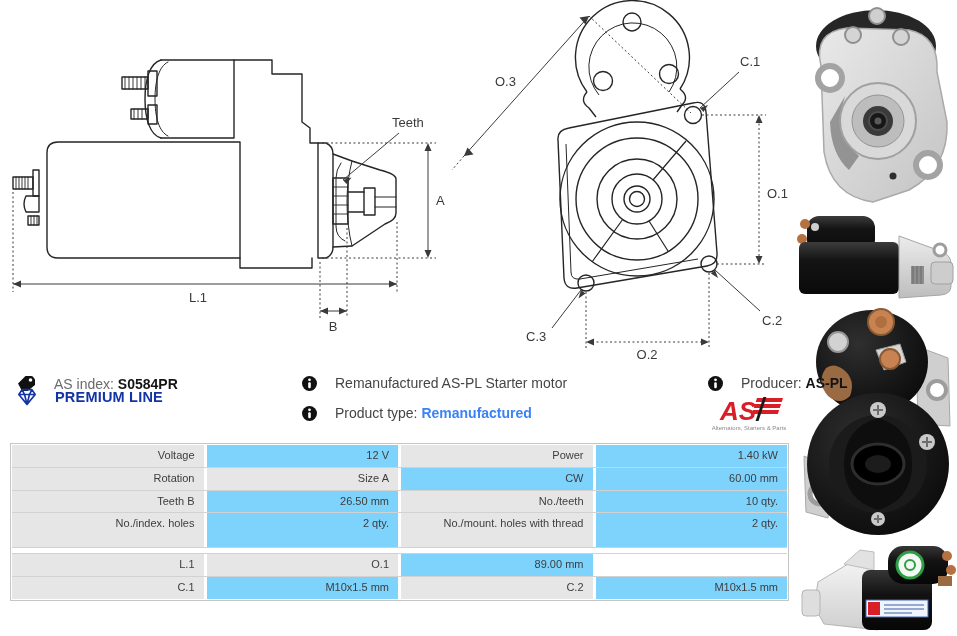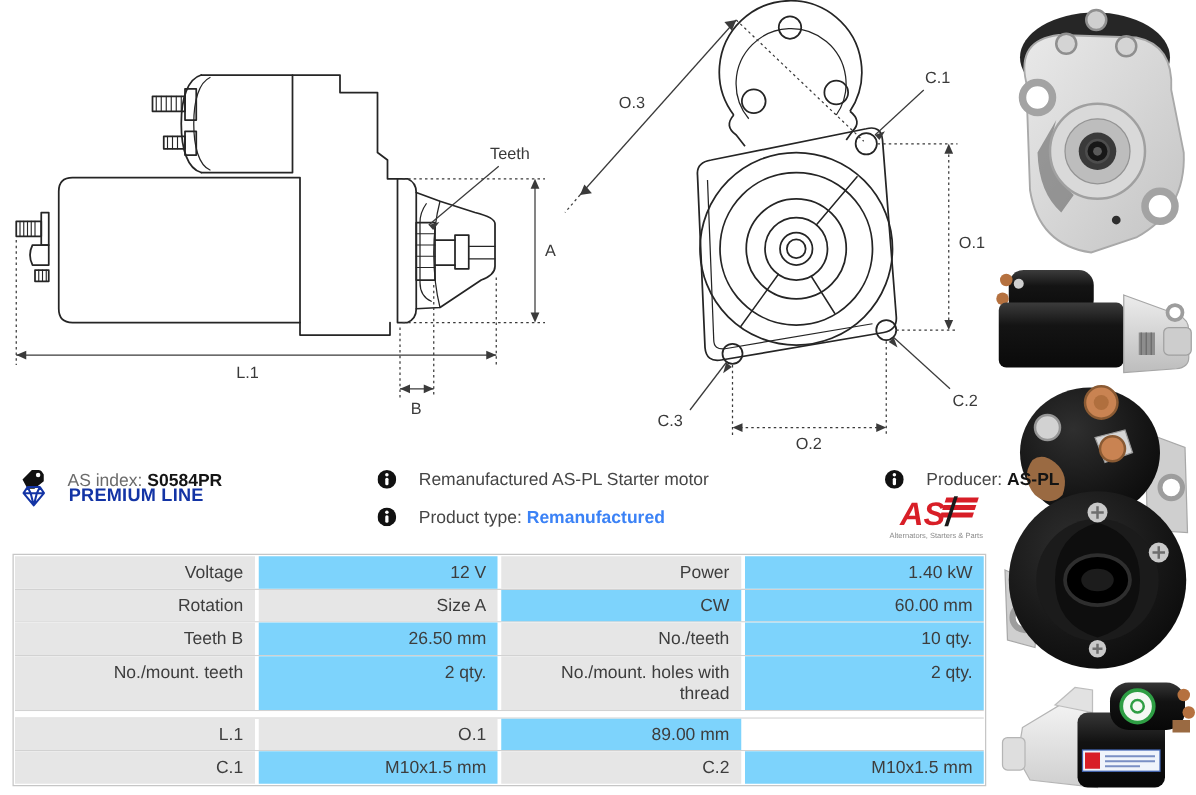--- a/index.html
+++ b/index.html
@@ -10,21 +10,21 @@
   
   .info-item{position:absolute;display:flex;align-items:center;gap:18px;font-size:14px;color:#454545;white-space:nowrap;}
   .info-item .muted{color:#6b6b6b;}
   .bold-dark{font-weight:bold;color:#141414;}
   .premium{font-weight:bold;color:#1334a5;font-size:14.5px;letter-spacing:.2px;}
   .green-bold{font-weight:bold;color:#3b82f6;}
   
   .spec-table{position:absolute;left:10px;top:443px;width:779px;border:1px solid #c6c6c6;background:#fff;box-sizing:border-box;padding:1px;}
   .trow{display:grid;grid-template-columns:repeat(4,1fr);column-gap:3px;border-bottom:1px solid #d2d2d2;background:#fff;}
   .trow:last-child{border-bottom:none;}
-  .tcell{font-size:14px;color:#3d3d3d;display:flex;align-items:center;justify-content:flex-end;
+  .tcell{font-size:11px;color:#3d3d3d;display:flex;align-items:center;justify-content:flex-end;
          text-align:right;padding:4px 9px;min-height:18px;box-sizing:border-box;line-height:1.25;}
   .tlabel{background:#e6e6e6;}
   .tvalue{background:#7dd3fc;}
   .tall .tcell{align-items:flex-start;min-height:34px;}
   .spec-gap{height:5px;background:#fff;border-bottom:1px solid #d2d2d2;}
   
   .as-logo{position:absolute;left:706px;top:395px;width:86px;height:38px;}
 </style>
 </head>
 <body>
@@ -336,21 +336,21 @@
       <div class="tcell tvalue">CW</div>
       <div class="tcell tvalue">60.00 mm</div>
     </div>
     <div class="trow">
       <div class="tcell tlabel">Teeth B</div>
       <div class="tcell tvalue">26.50 mm</div>
       <div class="tcell tlabel">No./teeth</div>
       <div class="tcell tvalue">10 qty.</div>
     </div>
     <div class="trow tall">
-      <div class="tcell tlabel">No./mount. teeth</div>
+      <div class="tcell tlabel">No./index. holes</div>
       <div class="tcell tvalue">2 qty.</div>
       <div class="tcell tlabel">No./mount. holes with thread</div>
       <div class="tcell tvalue">2 qty.</div>
     </div>
     <div class="spec-gap"></div>
     <div class="trow">
       <div class="tcell tlabel">L.1</div>
       <div class="tcell tlabel">O.1</div>
       <div class="tcell tvalue">89.00 mm</div>
     </div>

